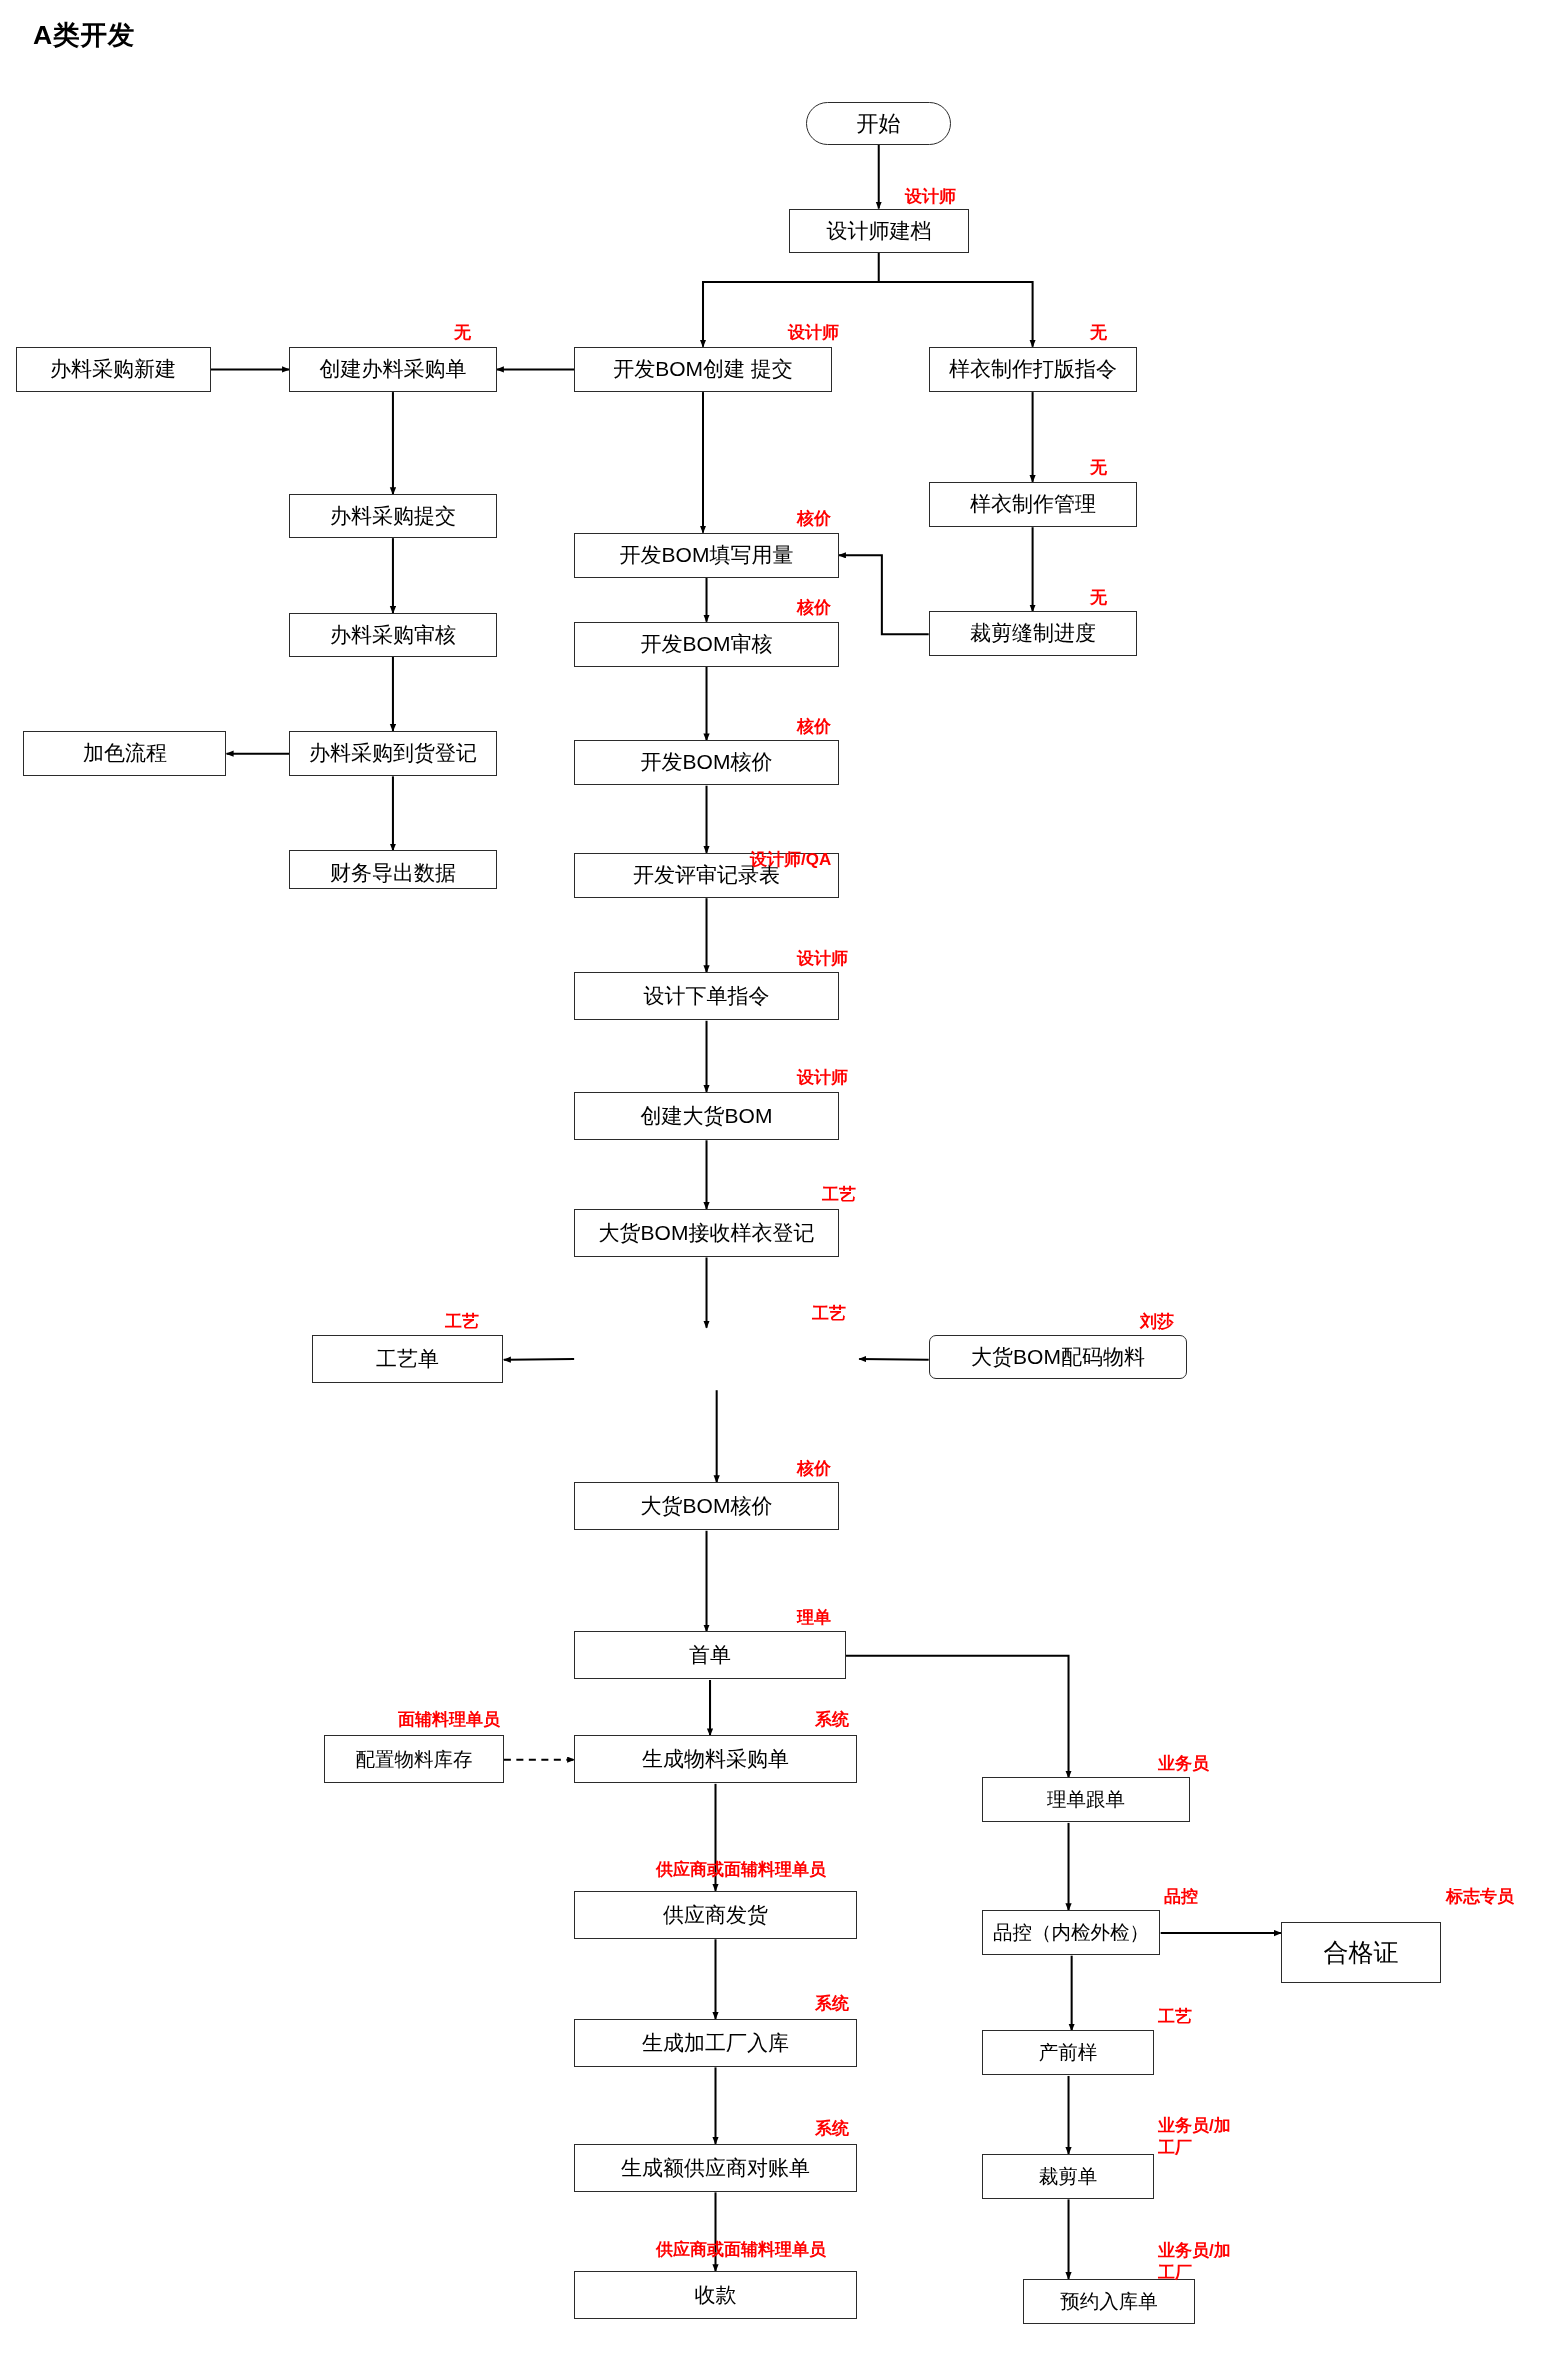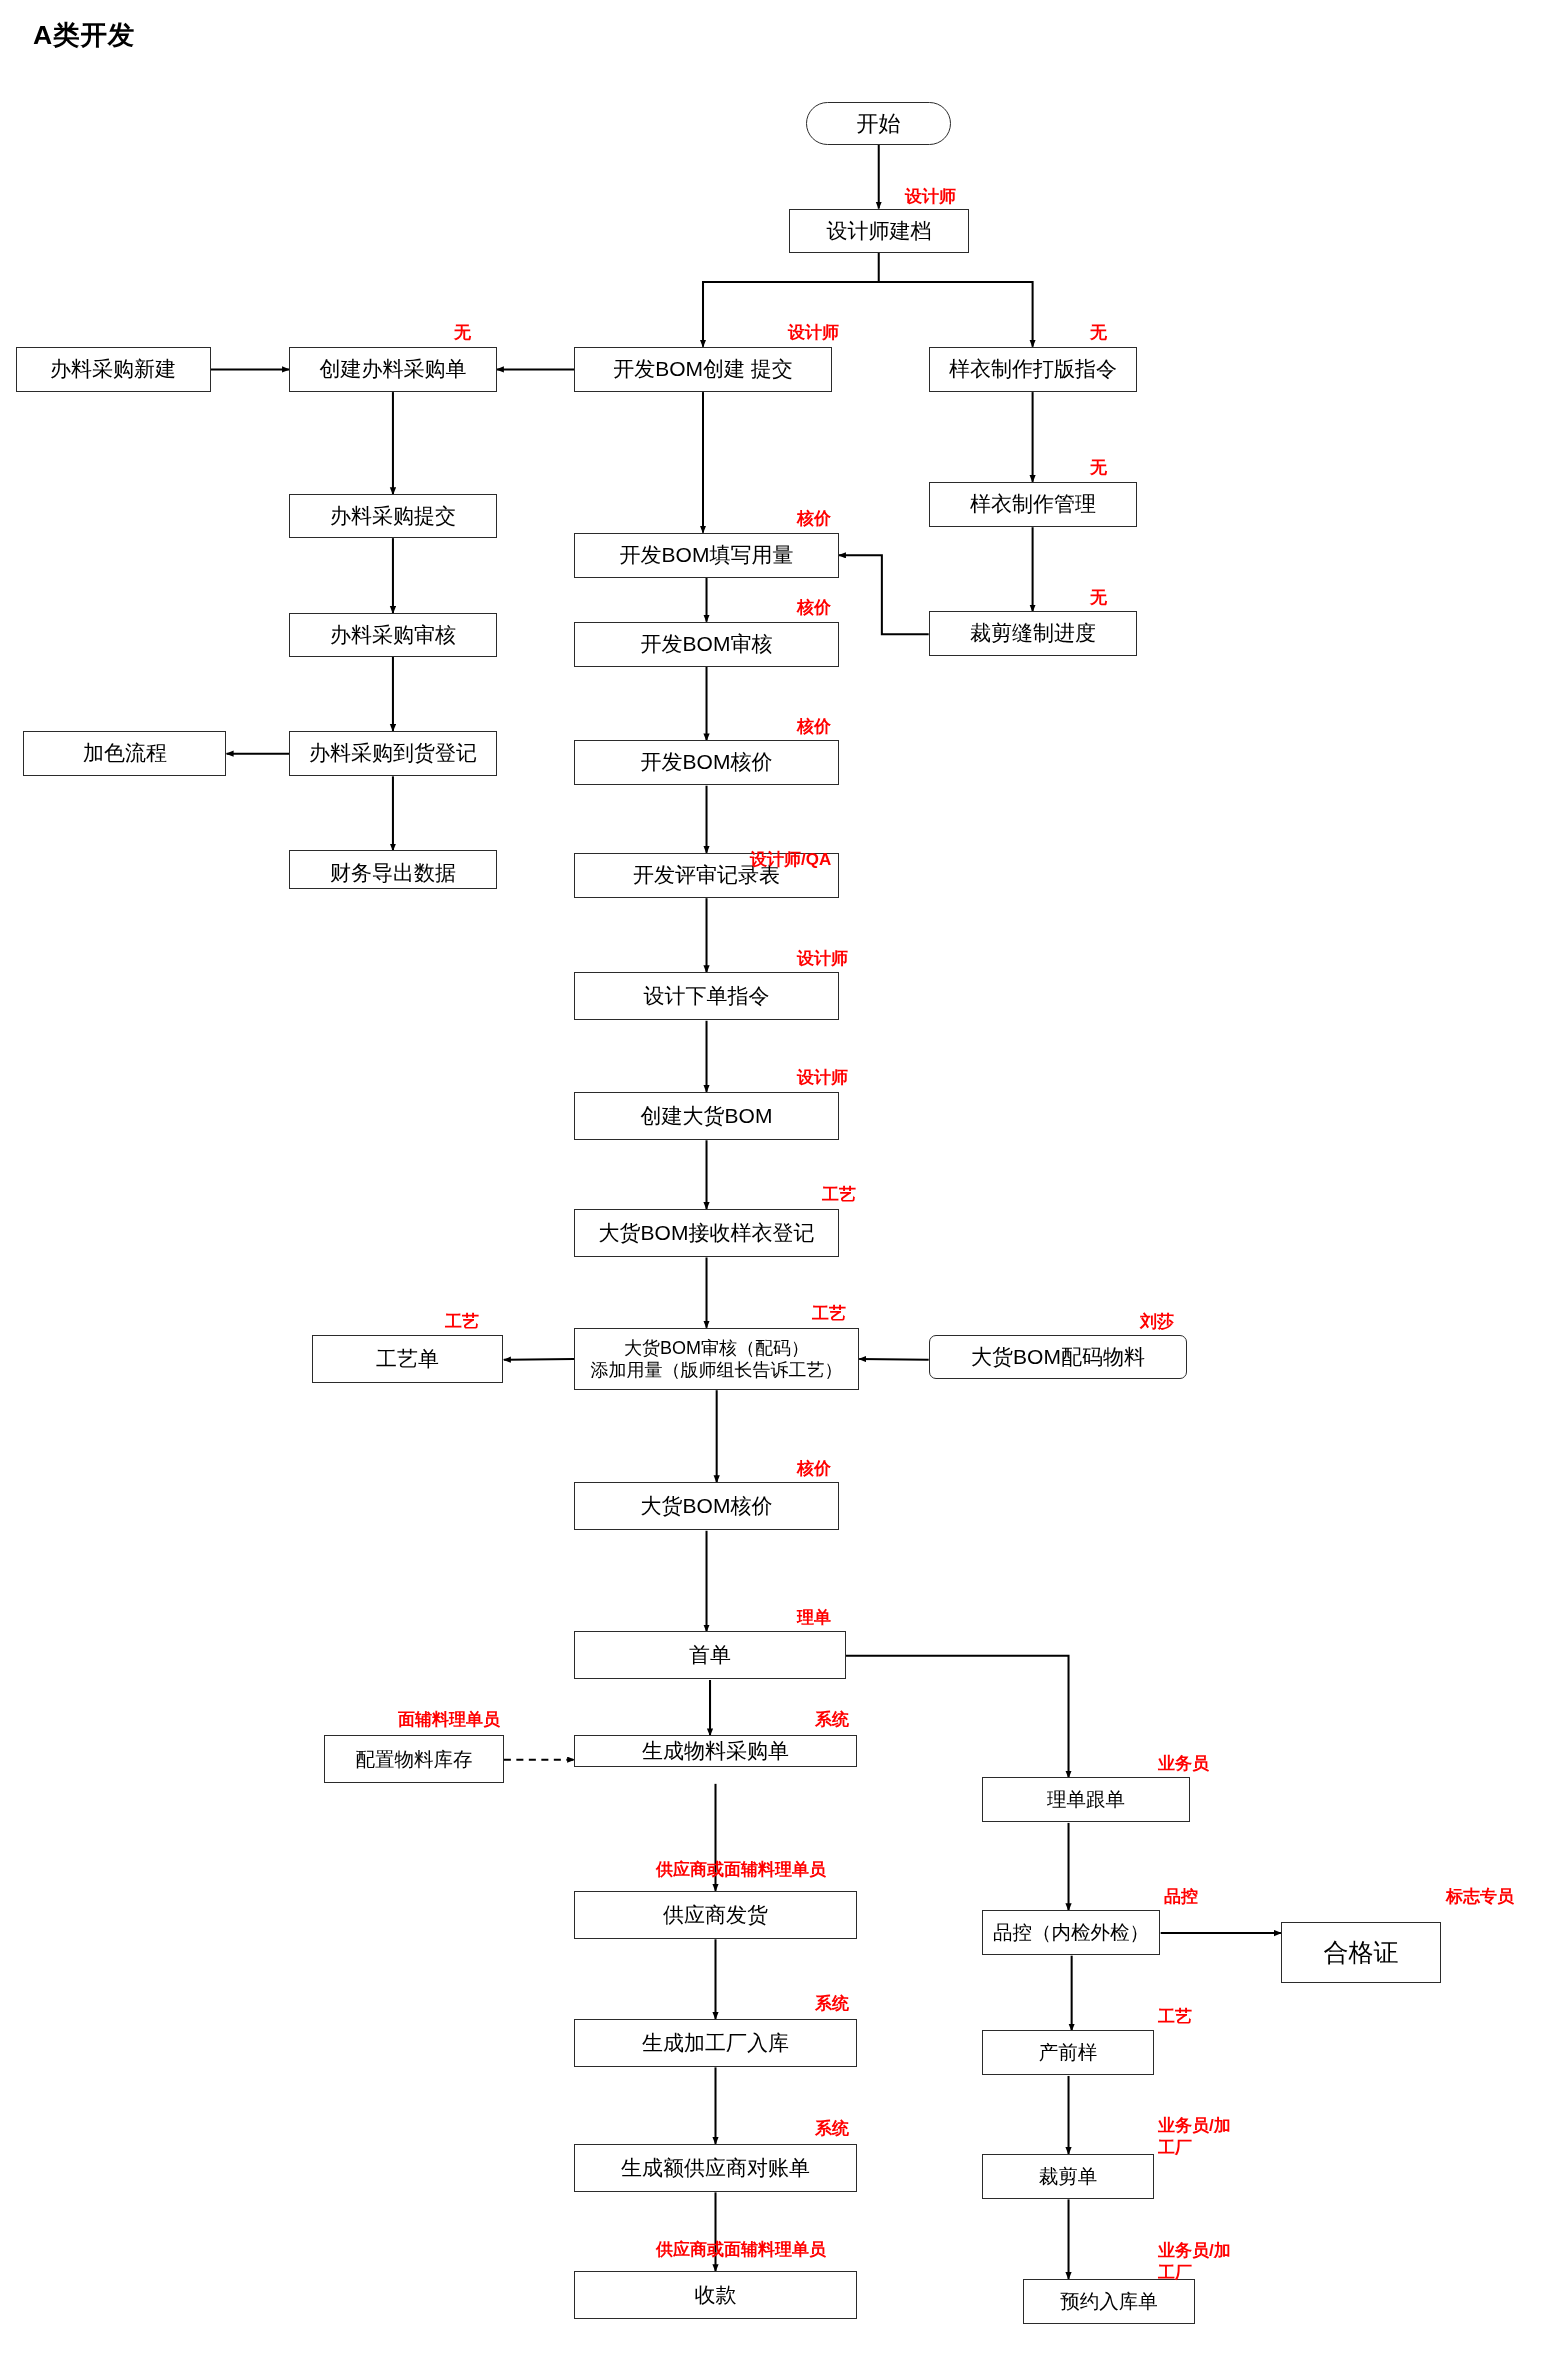--- a/index.html
+++ b/index.html
@@ -156,24 +156,20 @@
   <div class="node" style="left:574px;top:1092px;width:265px;height:48px;">
     <span>创建大货BOM</span>
   </div>
   <div class="role" style="left:797px;top:1068px;">设计师</div>
 
   <div class="node" style="left:574px;top:1209px;width:265px;height:48px;">
     <span>大货BOM接收样衣登记</span>
   </div>
   <div class="role" style="left:822px;top:1185px;">工艺</div>
 
-  <div class="node" style="left:574px;top:1328px;width:285px;height:62px;flex-direction:column;font-size:18px;">
-    <span class="lines">大货BOM审核（配码）</span>
-    <span class="l2">添加用量（版师组长告诉工艺）</span>
-  </div>
   <div class="role" style="left:812px;top:1304px;">工艺</div>
 
   <div class="node" style="left:312px;top:1335px;width:191px;height:48px;">
     <span>工艺单</span>
   </div>
   <div class="role" style="left:445px;top:1312px;">工艺</div>
 
   <div class="node" style="left:929px;top:1335px;width:258px;height:44px;border-radius:7px;">
     <span>大货BOM配码物料</span>
   </div>
@@ -202,21 +198,21 @@
   <div class="node" style="left:929px;top:611px;width:208px;height:45px;">
     <span>裁剪缝制进度</span>
   </div>
   <div class="role" style="left:1090px;top:588px;">无</div>
 
   <div class="node" style="left:324px;top:1735px;width:180px;height:48px;font-size:19.5px;">
     <span>配置物料库存</span>
   </div>
   <div class="role" style="left:398px;top:1710px;">面辅料理单员</div>
 
-  <div class="node" style="left:574px;top:1735px;width:283px;height:32px;">
+  <div class="node" style="left:574px;top:1735px;width:283px;height:48px;">
     <span>生成物料采购单</span>
   </div>
   <div class="role" style="left:815px;top:1710px;">系统</div>
 
   <div class="node" style="left:574px;top:1891px;width:283px;height:48px;">
     <span>供应商发货</span>
   </div>
   <div class="role" style="left:656px;top:1860px;">供应商或面辅料理单员</div>
 
   <div class="node" style="left:574px;top:2019px;width:283px;height:48px;">

